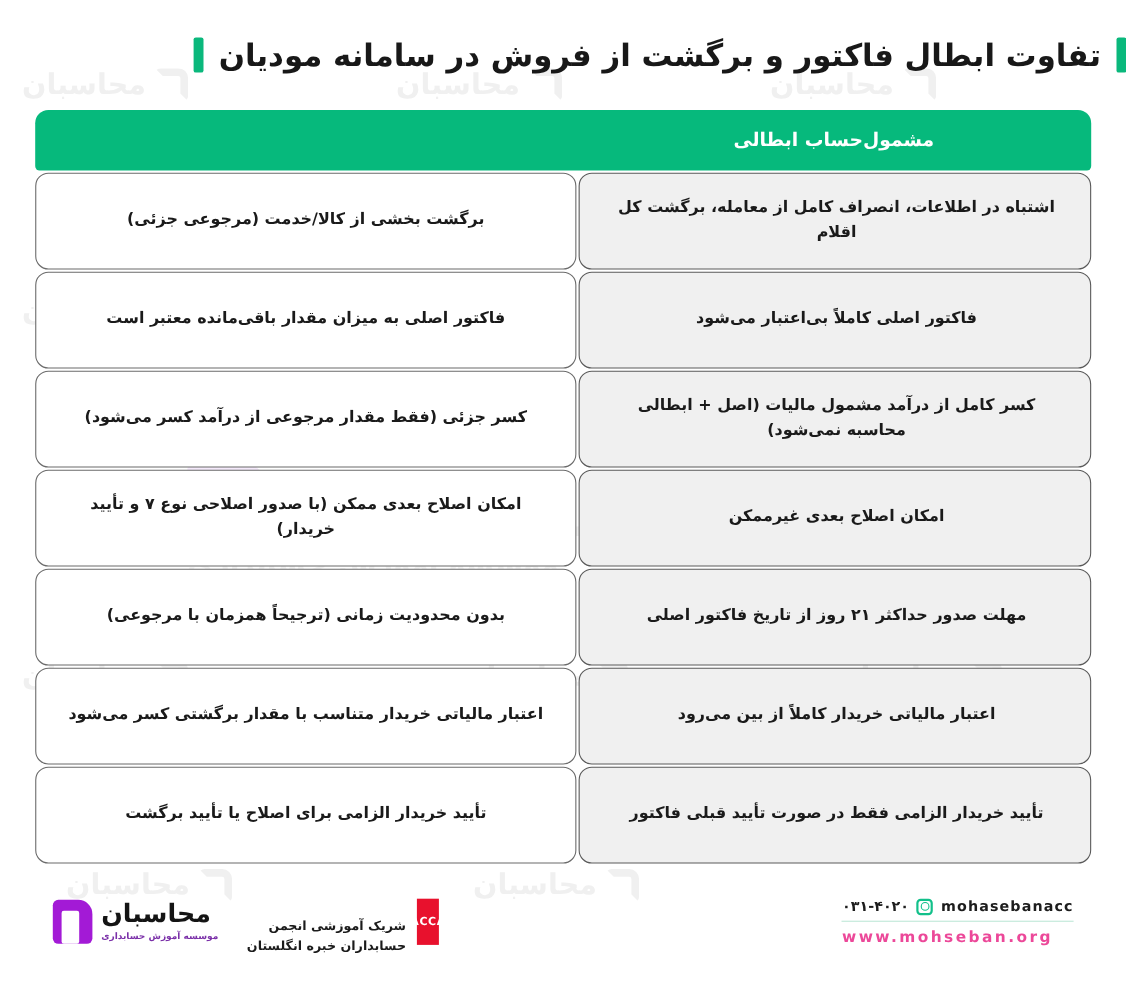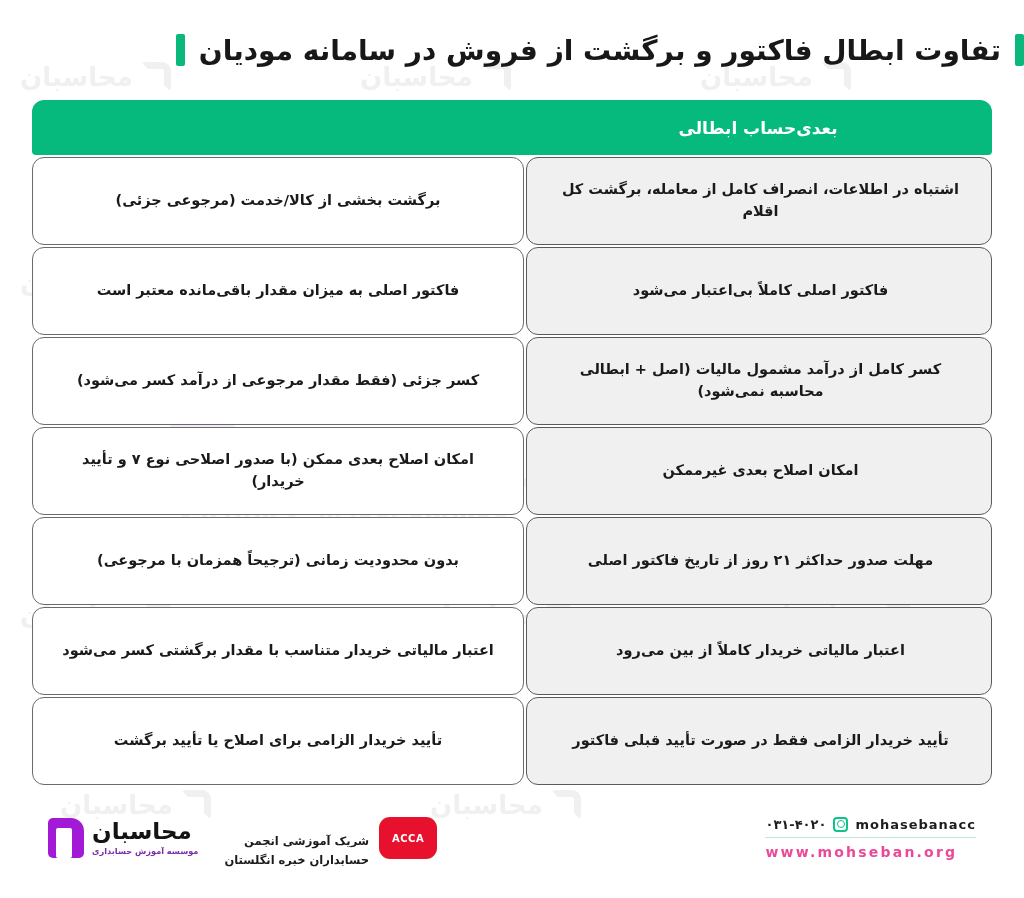--- a/index.html
+++ b/index.html
@@ -232,31 +232,30 @@
     gap: 26px;
     direction: rtl;
   }
   .acca-block {
     display: flex;
     align-items: center;
     gap: 10px;
     direction: rtl;
   }
   .acca-mark {
-    width: 58px; height: 42px;
+    width: 20px; height: 42px;
     background: #e8112d;
     color: #ffffff;
     font-size: 10px;
     font-weight: 800;
     display: flex;
     align-items: center;
     justify-content: center;
     letter-spacing: 0.5px;
     flex: 0 0 auto;
-    border-radius: 11px;
   }
   .acca-text {
     font-size: 11.5px;
     font-weight: 700;
     color: #1b1b1b;
     line-height: 1.65;
     text-align: right;
     margin-top: 26px;
   }
   .brand-block {
@@ -354,21 +353,21 @@
 
   <div class="title-row">
     <span class="title-bar"></span>
     <span class="title-text">تفاوت ابطال فاکتور و برگشت از فروش در سامانه مودیان</span>
     <span class="title-bar"></span>
   </div>
 
   <div class="table">
 
     <div class="thead">
-      <div class="th right-col">بعدی‌حساب ابطالی</div>
+      <div class="th right-col">مشمول‌حساب ابطالی</div>
     </div>
 
     <div class="rows">
 
       <div class="row">
         <div class="cell right-cell">اشتباه در اطلاعات، انصراف کامل از معامله، برگشت کل اقلام</div>
         <div class="cell left-cell">برگشت بخشی از کالا/خدمت (مرجوعی جزئی)</div>
       </div>
 
       <div class="row">

